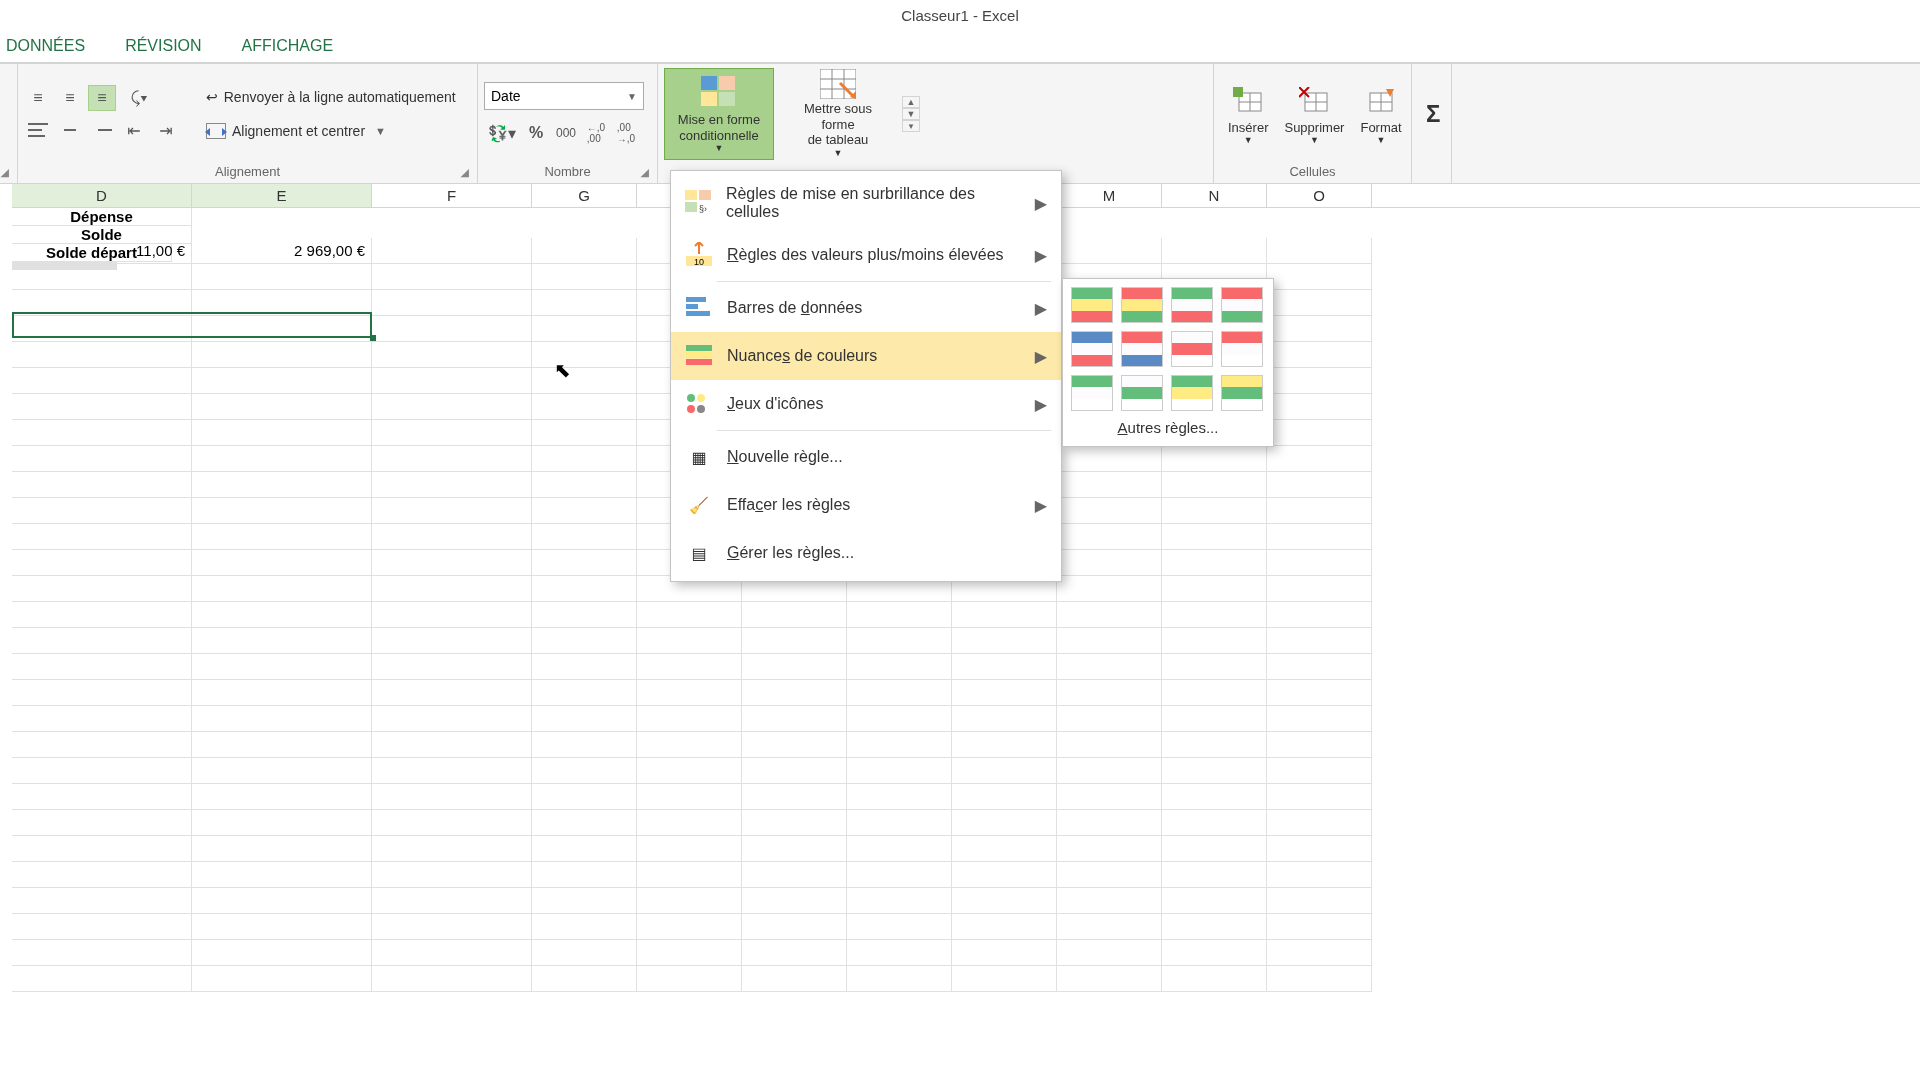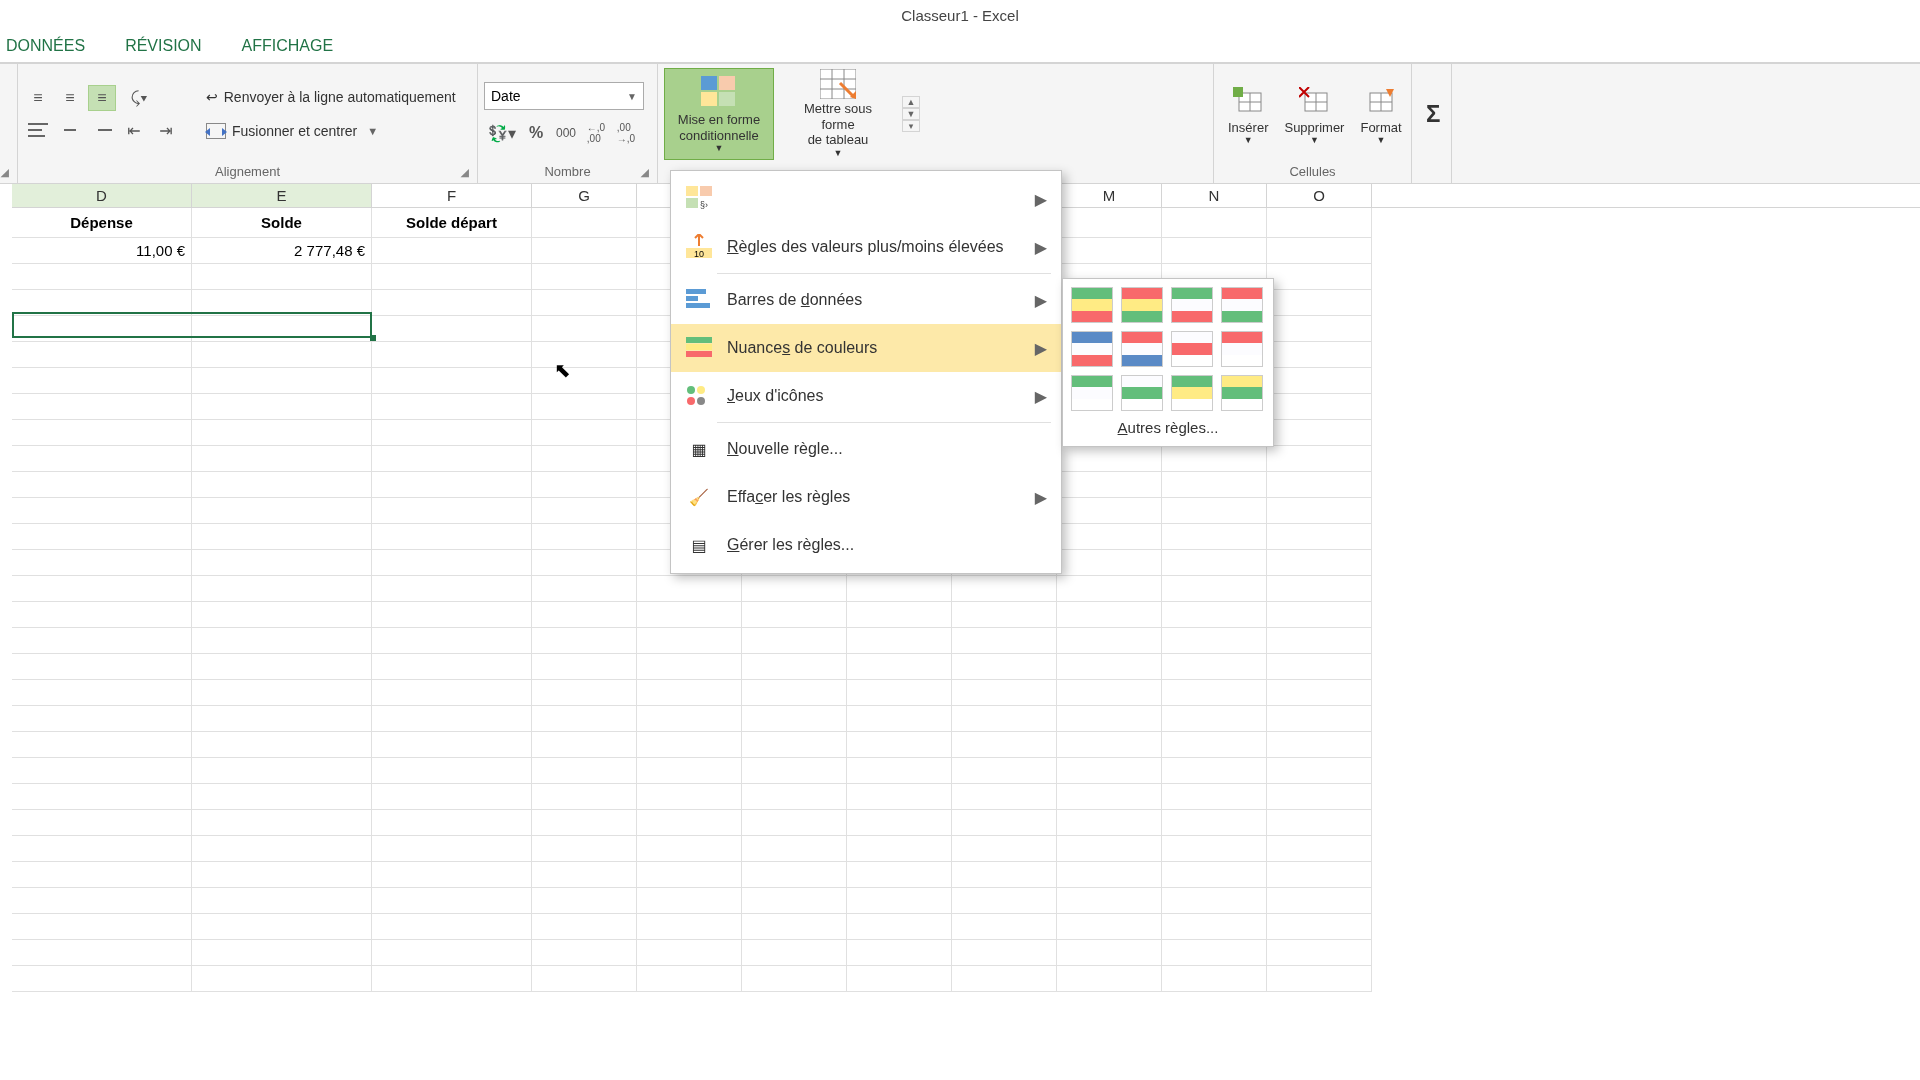--- a/index.html
+++ b/index.html
@@ -122,21 +122,21 @@
           <div class="small-btn">⇥</div>
         </div>
       </div>
       <div class="col" style="gap:12px">
         <div class="wide-btn">
           <span>↩</span>
           <span>Renvoyer à la ligne automatiquement</span>
         </div>
         <div class="wide-btn">
           <div class="merge-ico"></div>
-          <span>Fusionner et centrer</span>
+          <span>Alignement et centrer</span>
           <span style="margin-left:4px;font-size:11px;color:#666">▼</span>
         </div>
       </div>
     </div>
     <div class="group-label"><span>Alignement</span><span class="dlg-launcher">◢</span></div>
   </div>
 
   <div class="group" style="width:180px">
     <div class="group-body">
       <div class="col" style="gap:10px;width:100%">
@@ -258,36 +258,36 @@
       <div class="col-header" style="width: 105px;">G</div>
       <div class="col-header" style="width: 105px;"></div>
       <div class="col-header" style="width: 105px;"></div>
       <div class="col-header" style="width: 105px;"></div>
       <div class="col-header" style="width: 105px;">L</div>
       <div class="col-header" style="width: 105px;">M</div>
       <div class="col-header" style="width: 105px;">N</div>
       <div class="col-header" style="width: 105px;">O</div>
     </div>
   <div class="grid" id="grid">
-      <div class="grid-row" style="height: 30px;">
+      <div class="grid-row" style="height: 30px; flex-direction: column;">
         <div class="cell head" style="width: 180px;">Dépense</div>
         <div class="cell head" style="width: 180px;">Solde</div>
         <div class="cell head" style="width: 160px;">Solde départ</div>
         <div class="cell" style="width: 105px;"></div>
         <div class="cell" style="width: 105px;"></div>
         <div class="cell" style="width: 105px;"></div>
         <div class="cell" style="width: 105px;"></div>
         <div class="cell" style="width: 105px;"></div>
         <div class="cell" style="width: 105px;"></div>
         <div class="cell" style="width: 105px;"></div>
         <div class="cell" style="width: 105px;"></div>
       </div>
       <div class="grid-row">
         <div class="cell" style="width: 180px;">11,00 €</div>
-        <div class="cell" style="width: 180px;">2 777,48 €</div>
+        <div class="cell" style="width: 180px;">2 969,00 €</div>
         <div class="cell" style="width: 160px;"></div>
         <div class="cell" style="width: 105px;"></div>
         <div class="cell" style="width: 105px;"></div>
         <div class="cell" style="width: 105px;"></div>
         <div class="cell" style="width: 105px;"></div>
         <div class="cell" style="width: 105px;"></div>
         <div class="cell" style="width: 105px;"></div>
         <div class="cell" style="width: 105px;"></div>
         <div class="cell" style="width: 105px;"></div>
       </div>
@@ -663,20 +663,21 @@
   <div class="ctx-menu" style="left:670px;top:-14px">
     <div class="ctx-item">
       <div class="ic">
           <svg width="26" height="26">
             <rect x="0" y="0" width="12" height="10" fill="#ffe699"></rect>
             <rect x="14" y="0" width="12" height="10" fill="#f8cbad"></rect>
             <rect x="0" y="12" width="12" height="10" fill="#c5e0b4"></rect>
             <text x="14" y="22" font-size="9" fill="#333">§›</text>
           </svg>
         </div>
+      <span><span>Règles de mise en surbrillance des cellules</span></span>
       <span class="arrow">▶</span>
     </div>
     <div class="ctx-item">
       <div class="ic">
           <svg width="26" height="26">
             <rect x="0" y="14" width="26" height="10" fill="#ffe699"></rect>
             <text x="8" y="23" font-size="9">10</text>
             <path d="M13 0 L13 12 M9 4 L13 0 L17 4" stroke="#ed7d31" stroke-width="2" fill="none"></path>
           </svg>
         </div>

